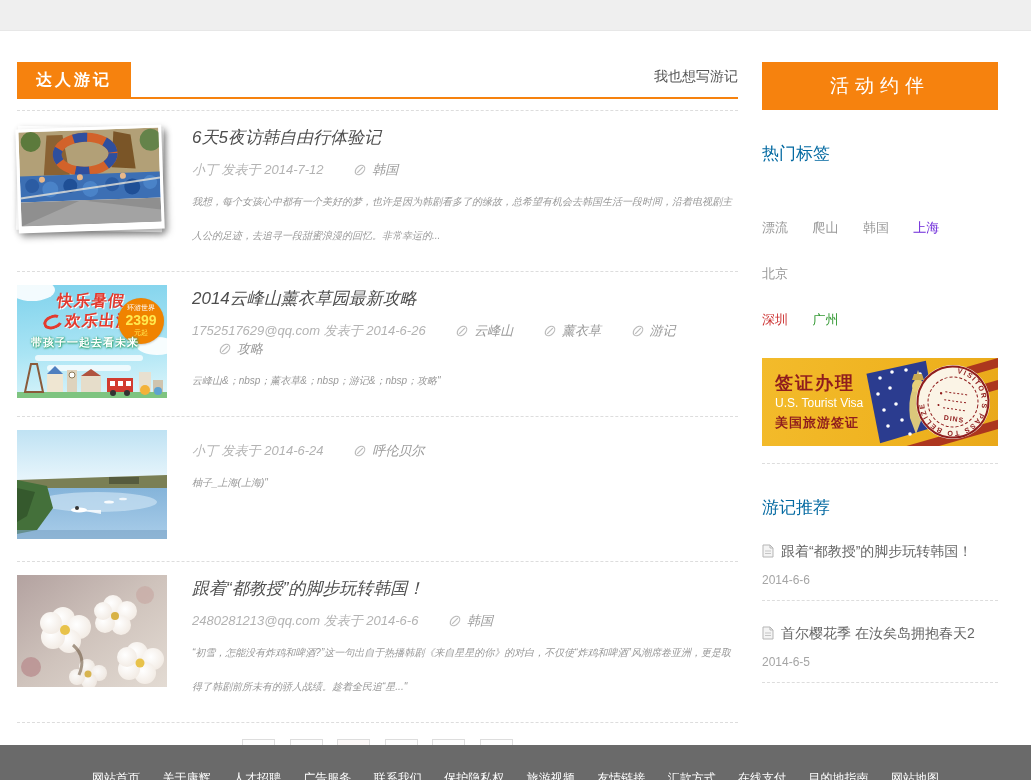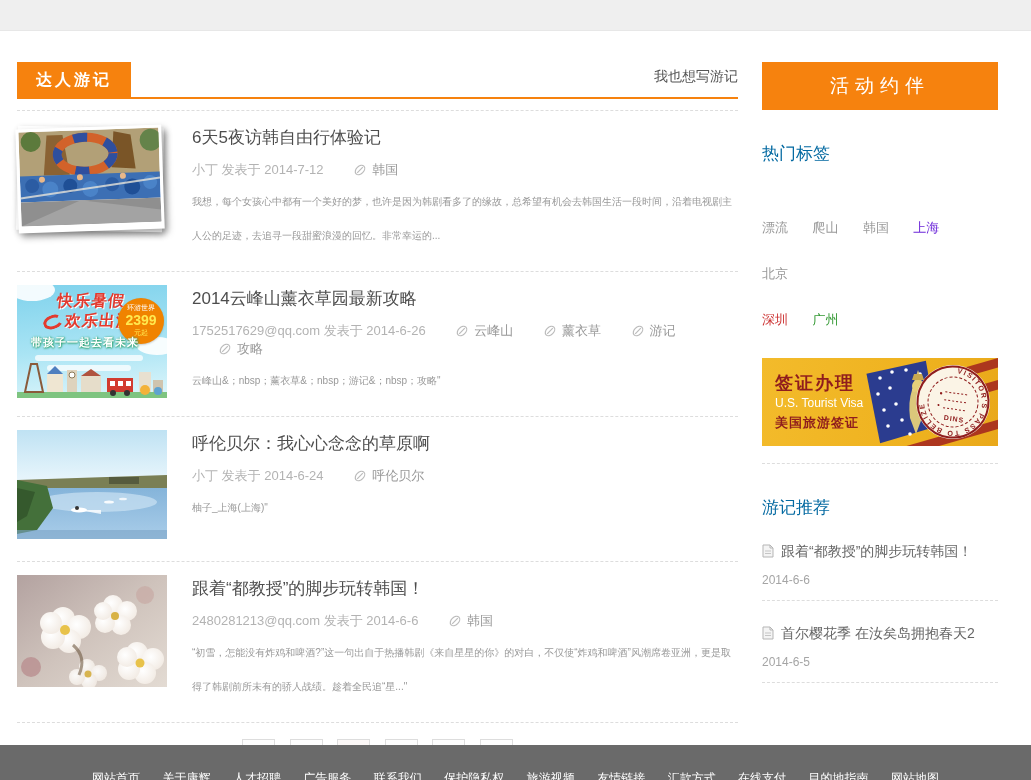--- a/index.html
+++ b/index.html
@@ -14,21 +14,21 @@
   
   .main-col{position:absolute; left:17px; top:62px; width:721px;}
   .tab-row{position:relative; height:37px; border-bottom:2px solid var(--accent);}
   .tab{position:absolute; left:0; bottom:0; width:114px; height:35px; background:var(--accent);
        color:#fff; font-size:16px; letter-spacing:3px; text-align:center; line-height:35px; cursor:pointer;font-weight:bold;}
   .write-link{position:absolute; right:0; bottom:11px; font-size:14px; color:#555; cursor:pointer;}
 
   .post-list{border-top:1px dashed #ddd; margin-top:11px;}
   .post{display:flex; padding:13px 0 18px; border-bottom:1px dashed #ddd;}
   .thumb{width:150px; flex:0 0 150px; margin-right:25px; position:relative;}
-  .post-body{flex:1; min-width:0;}
+  .post-body{flex:1; min-width:0;font-style:italic;}
   .post-title{font-size:17px; font-weight:normal; color:#4d4d4d; margin-top:2px; cursor:pointer;}
   .post-meta{margin-top:12px; font-size:13px; color:#b3b3b3;}
   .post-tag{margin-left:26px; color:#999; font-size:13px; cursor:pointer; white-space:nowrap;}
   .post-tag svg{vertical-align:-3px; margin-right:5px;}
   .post-excerpt{margin-top:6px; font-size:10px; color:#999; line-height:34px;}
 
   .pagination{text-align:center; padding-top:16px;}
   .page-btn{display:inline-block; min-width:33px; padding:0 2px; height:25px; line-height:23px;
     border:1px solid #ddd; background:#fdfdfd; color:#999; font-size:13px; margin:0 5px; cursor:pointer;}
   .page-btn.active{color:#a0342f; background:#fbf7f6;}
@@ -252,21 +252,20 @@
           <path d="M0,58 L18,62 L10,86 L0,92 Z" fill="#35592d"></path>
           <ellipse cx="62" cy="80" rx="8" ry="2.4" fill="#fff"></ellipse>
             <path d="M62,80 L84,84 L84,80 Z" fill="#fff" opacity=".8"></path>
           <circle cx="60" cy="78" r="2" fill="#333"></circle>
           <ellipse cx="92" cy="72" rx="5" ry="1.6" fill="#fff" opacity=".9"></ellipse>
           <ellipse cx="106" cy="69" rx="4" ry="1.3" fill="#fff" opacity=".8"></ellipse>
           <rect y="100" width="150" height="9" fill="#7ba3c6" opacity=".6"></rect>
         </svg>
       </div>
       <div class="post-body">
-        <h2 class="post-title">呼伦贝尔：我心心念念的草原啊</h2>
         <div class="post-meta">
           <span>小丁 发表于 2014-6-24</span>
           <span class="post-tag">
             <svg width="14" height="14" viewBox="0 0 14 14">
                 <g stroke="#bbb" stroke-width="1.2" fill="none">
                   <ellipse cx="7" cy="7" rx="5.5" ry="3.8" transform="rotate(-45 7 7)"></ellipse>
                   <line x1="4.2" y1="9.8" x2="9.8" y2="4.2"></line>
                 </g>
               </svg><span>呼伦贝尔</span>
           </span>

